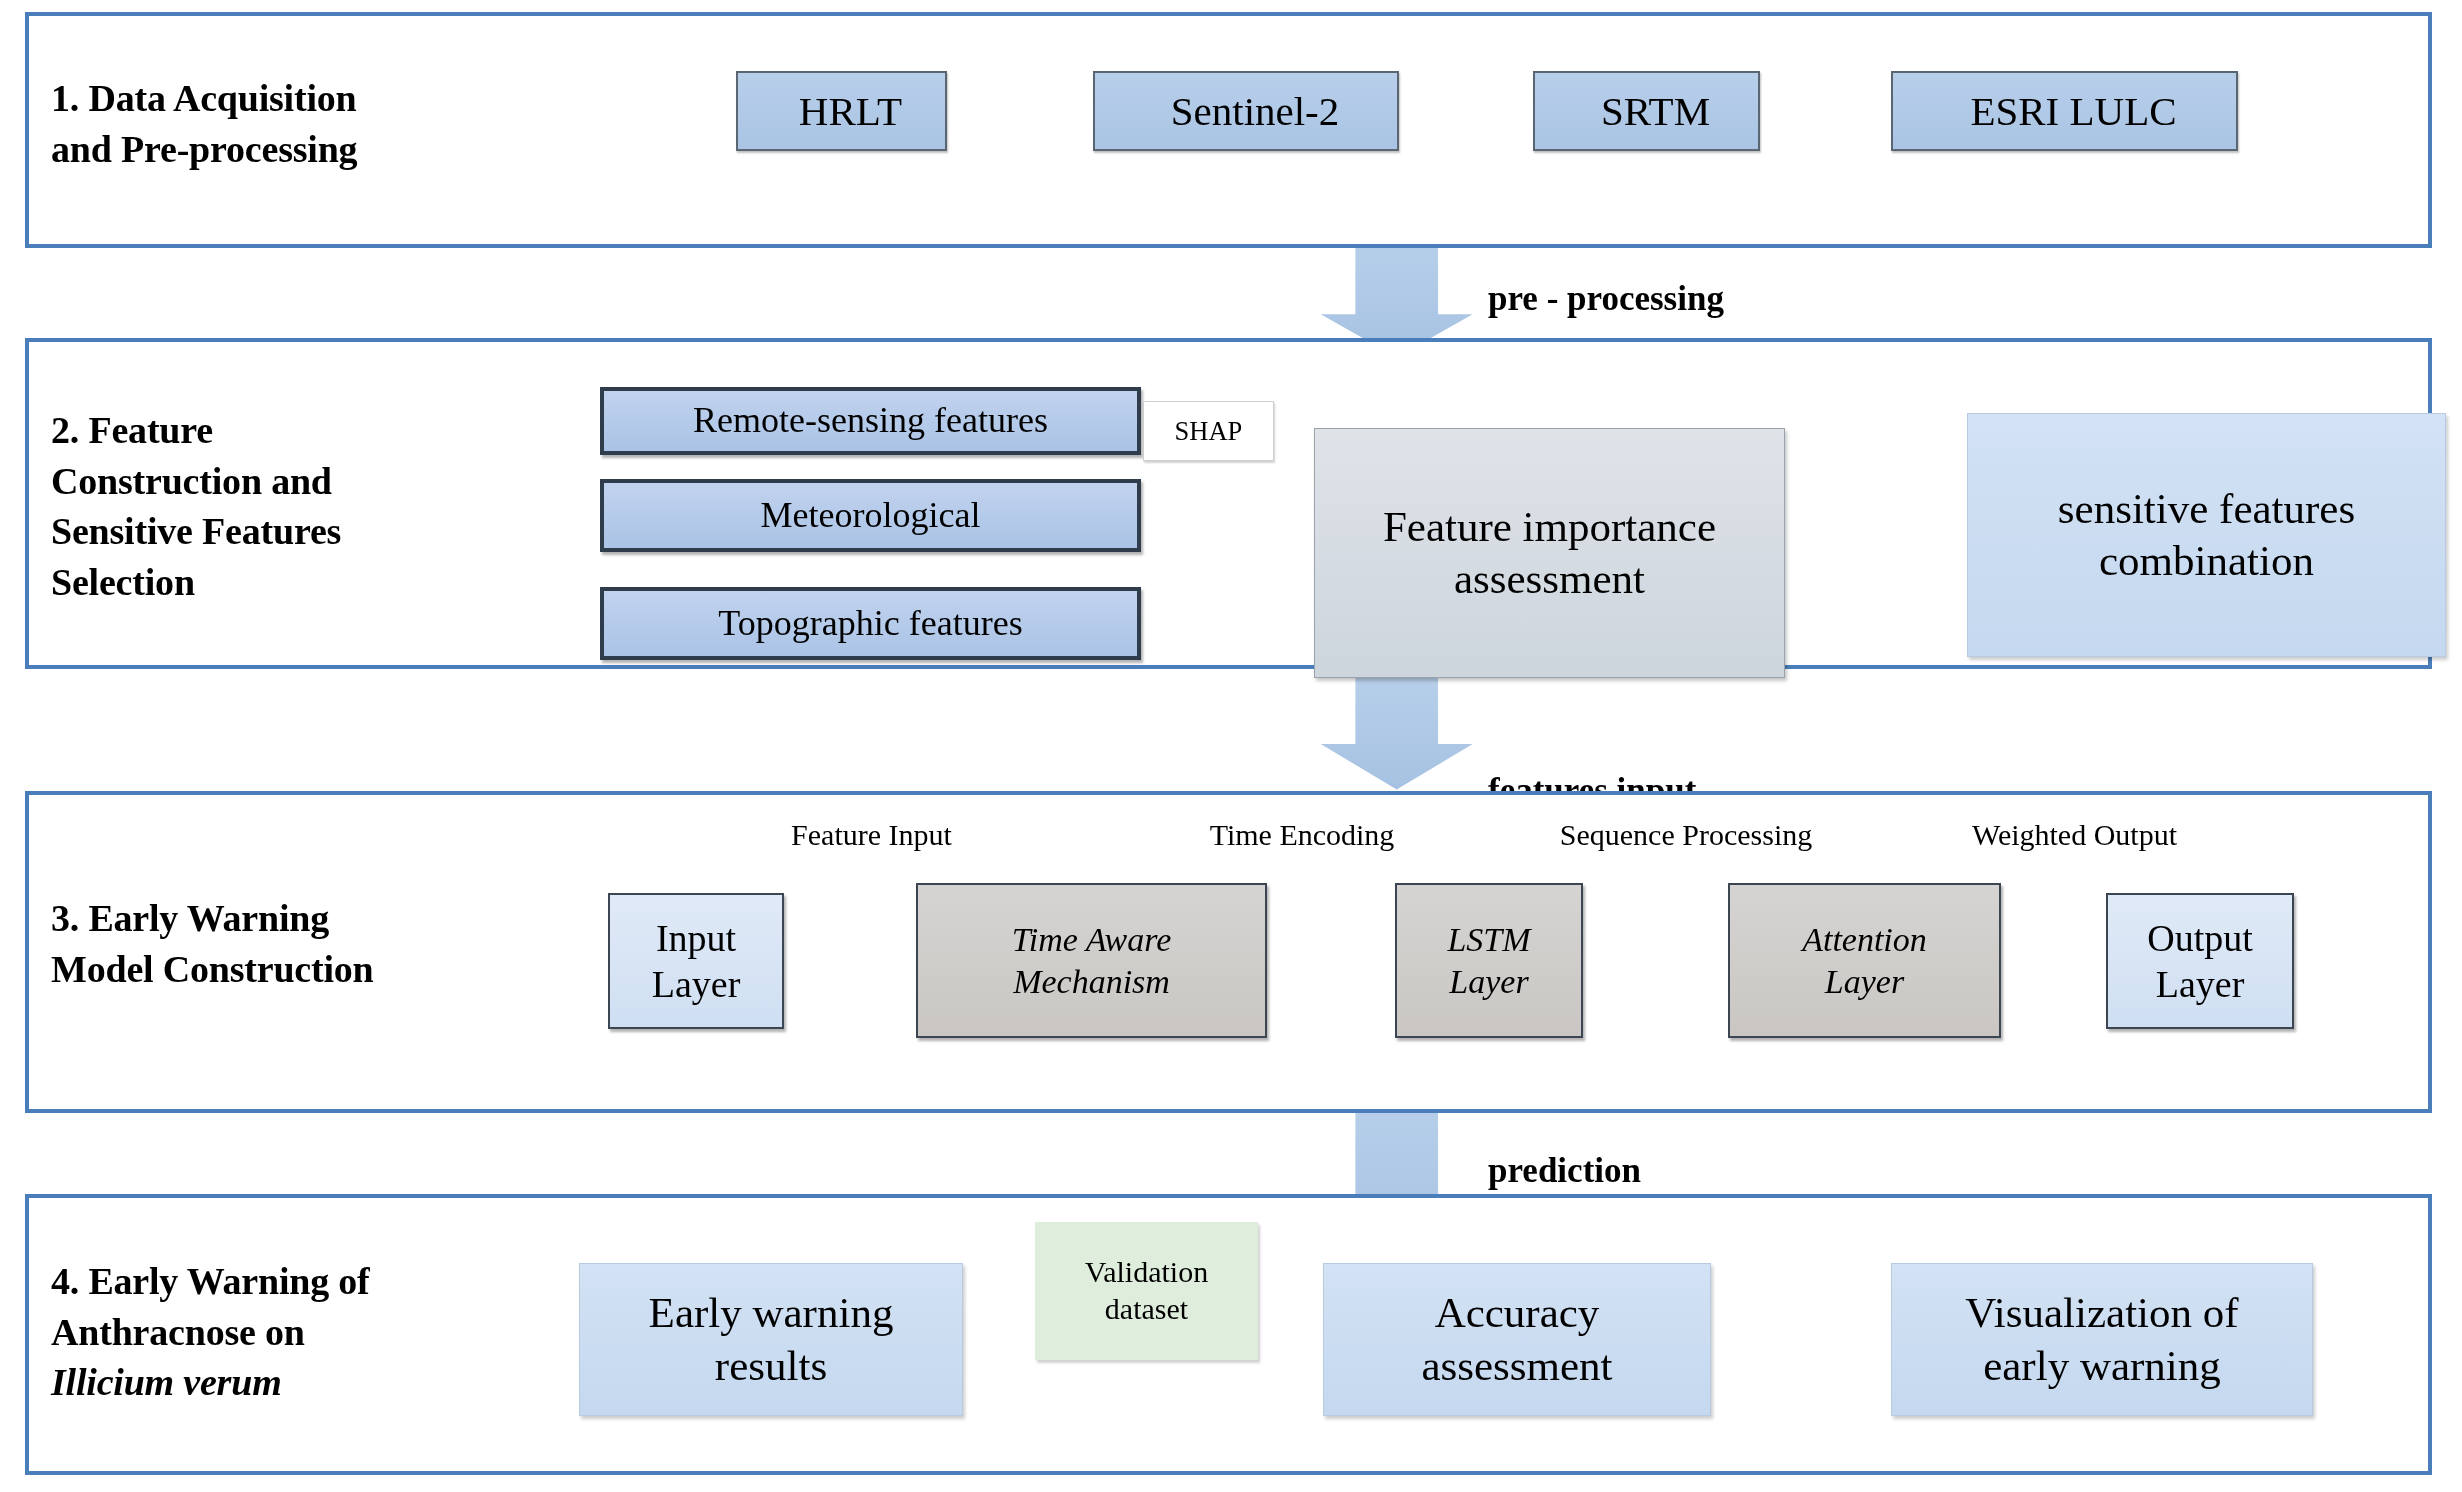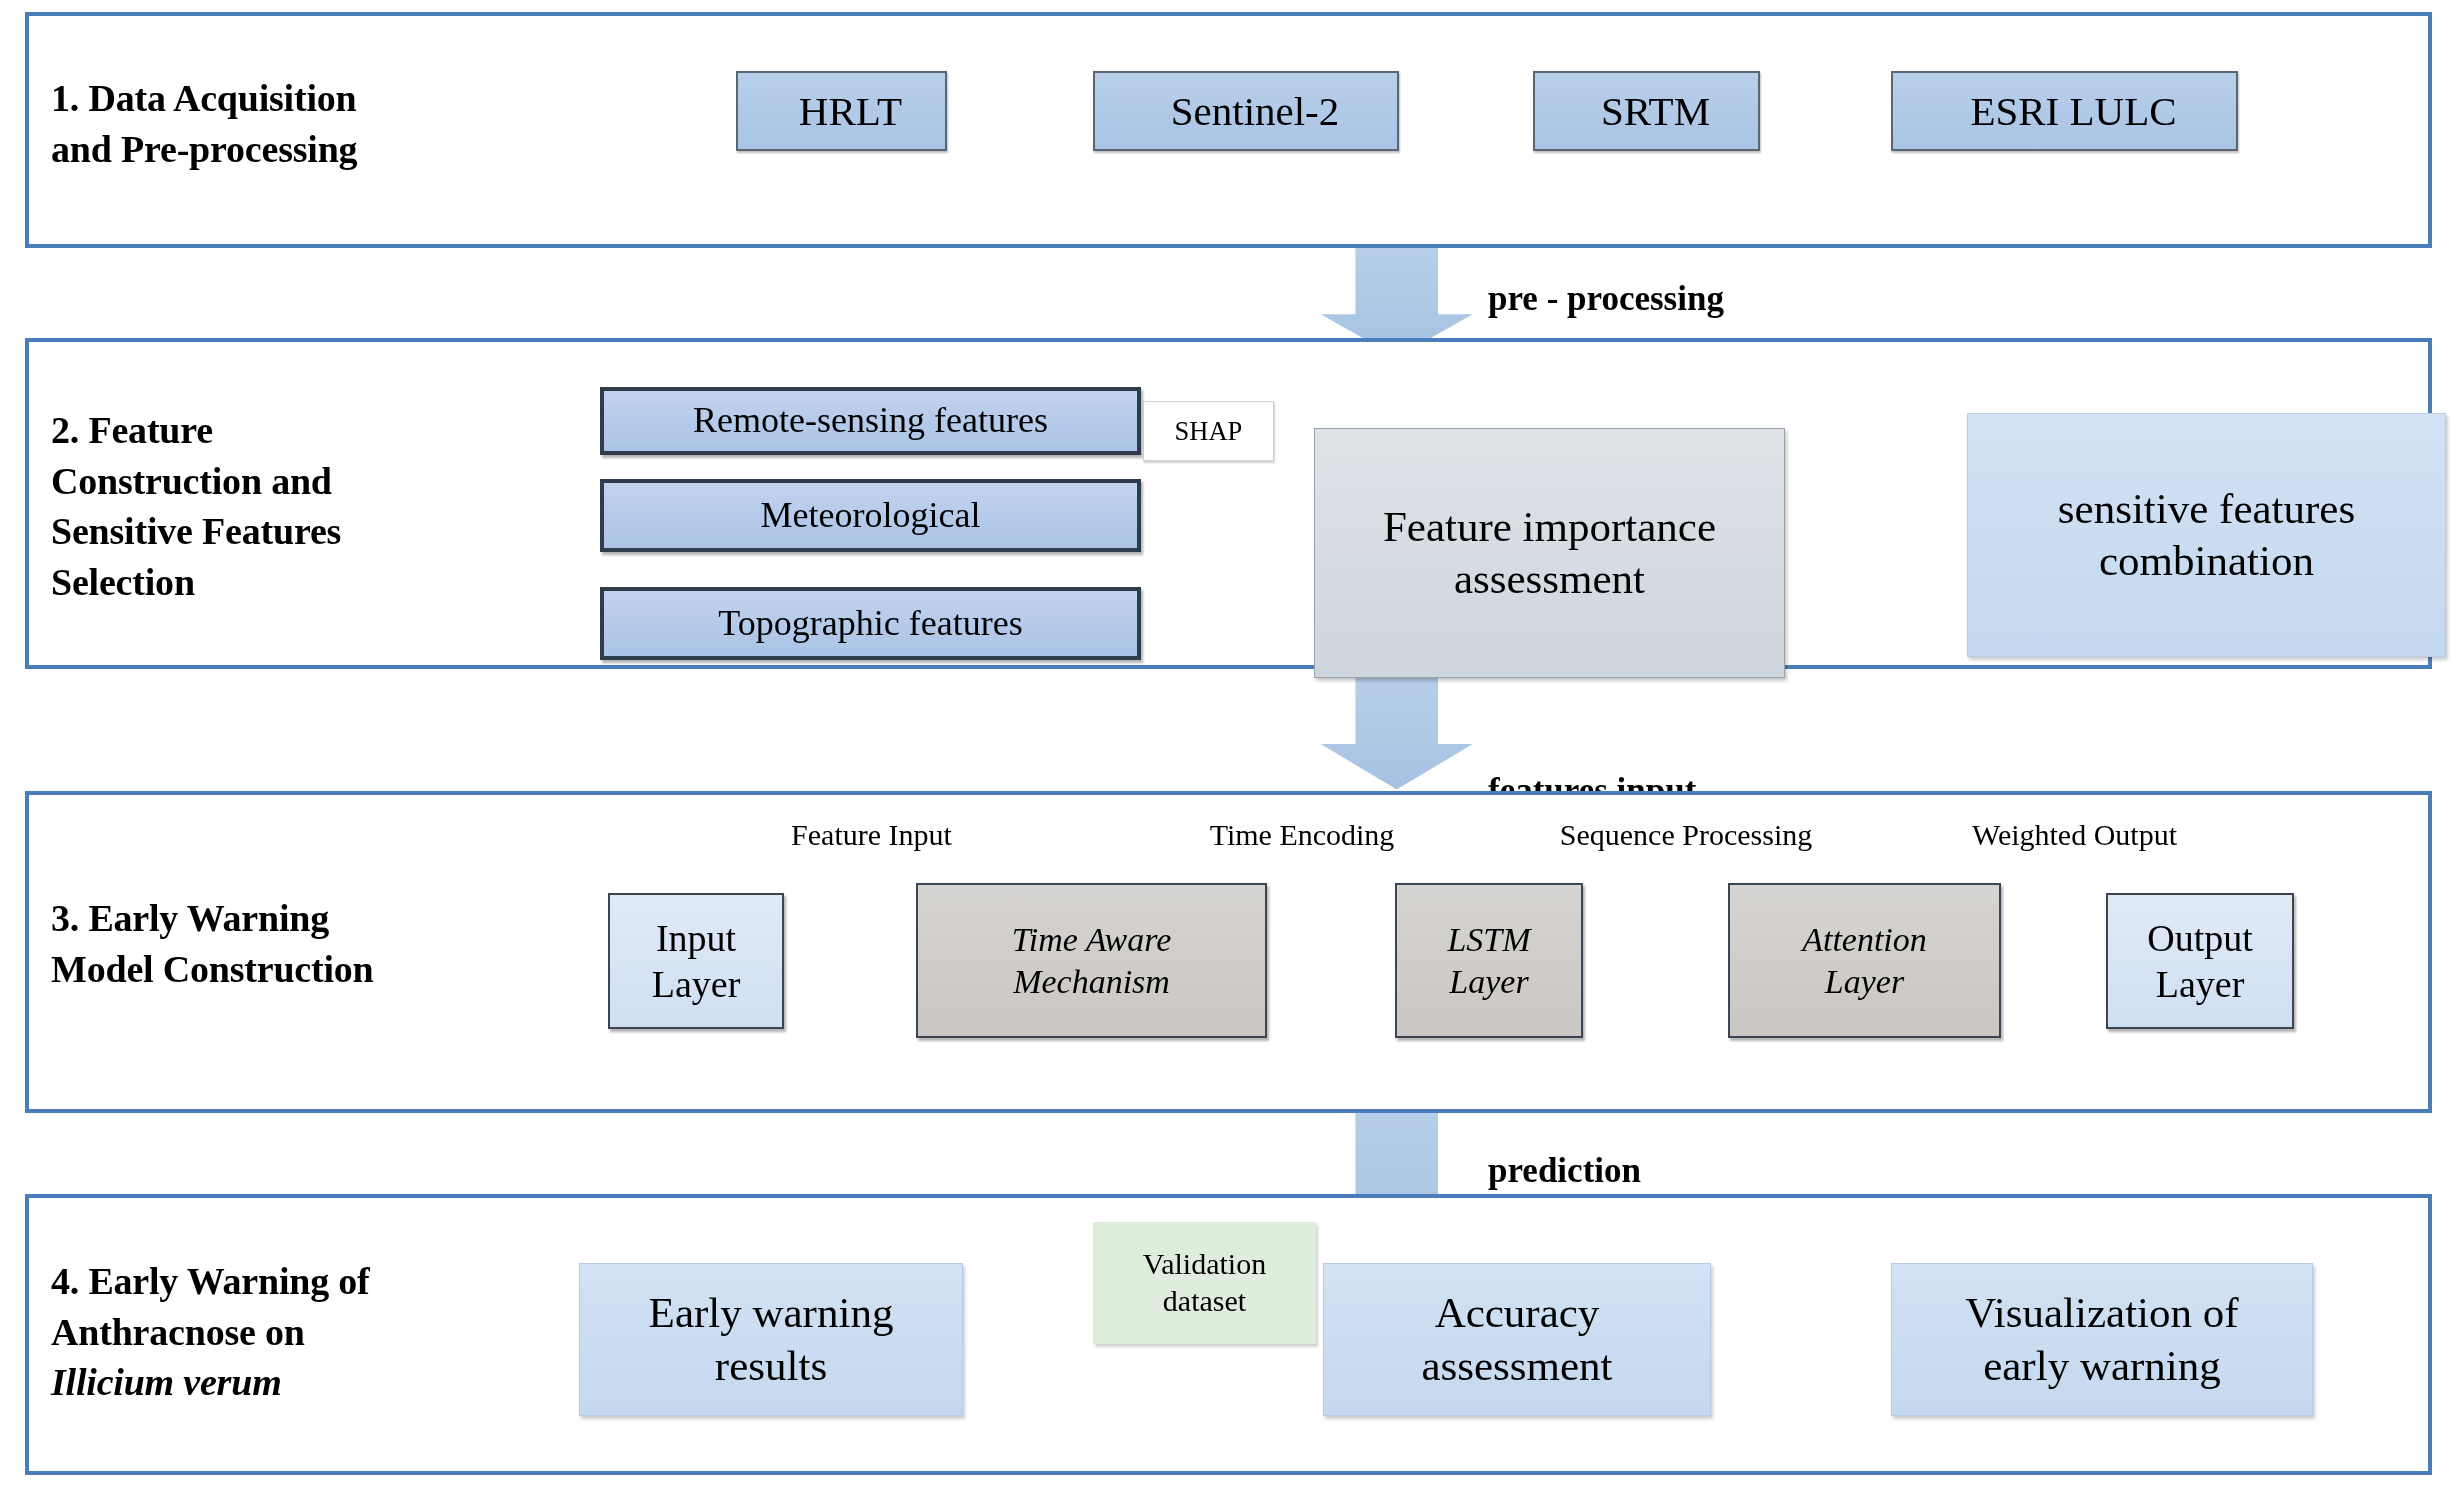--- a/index.html
+++ b/index.html
@@ -300,21 +300,21 @@
   <div>4. Early Warning of</div>
   <div>Anthracnose on</div>
   <div class="sci">Illicium verum</div>
 </div>
 
 <div class="node blue-box" style="left:579px; top:1263px; width:384px; height:153px; flex-direction:column;">
   <span>Early warning</span>
   <span>results</span>
 </div>
 
-<div class="node green-box" style="left:1093px; top:1222px; width:223px; height:122px; flex-direction:column;align-items:center;">
+<div class="node green-box" style="left:1035px; top:1222px; width:223px; height:138px; flex-direction:column;align-items:center;">
   <span>Validation</span>
   <span>dataset</span>
 </div>
 
 <div class="node blue-box" style="left:1323px; top:1263px; width:388px; height:153px; flex-direction:column;">
   <span>Accuracy</span>
   <span>assessment</span>
 </div>
 
 <div class="node blue-box" style="left:1891px; top:1263px; width:422px; height:153px; flex-direction:column;">

